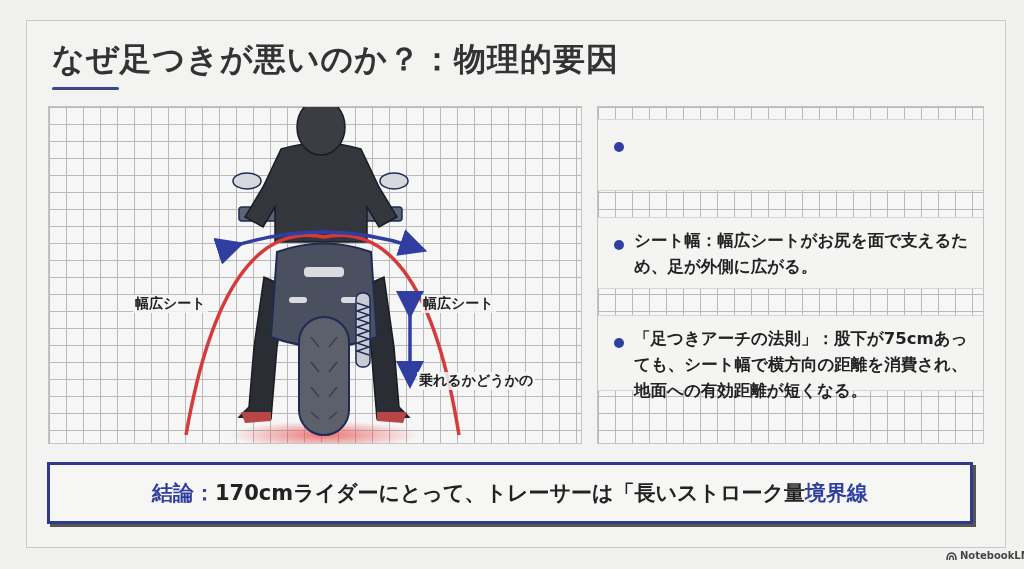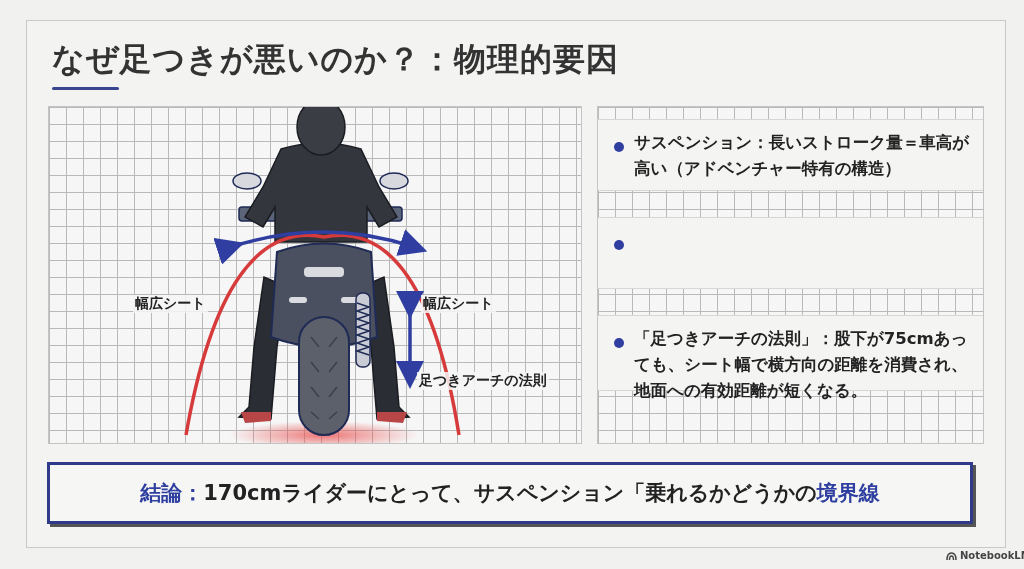--- a/index.html
+++ b/index.html
@@ -120,40 +120,40 @@
     <ellipse cx="272" cy="20" rx="24" ry="28" fill="#3a3d44" stroke="#1a1c22" stroke-width="1.5"></ellipse>
 
     <path d="M137,328 Q175,110 275,130 Q375,110 410,328" fill="none" stroke="#d63a3a" stroke-width="3.5"></path>
 
     <path d="M182,140 Q275,110 365,140" fill="none" stroke="#2f3ea0" stroke-width="3.5" marker-start="url(#ahB)" marker-end="url(#ahB)"></path>
 
     <line x1="361" y1="198" x2="361" y2="268" stroke="#2f3ea0" stroke-width="3.5" marker-start="url(#ahB)" marker-end="url(#ahB)"></line>
   </svg>
   <span class="lbl" style="left:84px; top:140px;">幅広シート</span>
   <span class="lbl" style="left:372px; top:140px;">幅広シート</span>
-  <span class="lbl" style="left:368px; top:217px;">足つきアーチの法則</span>
+  <span class="lbl" style="left:368px; top:217px;">乗れるかどうかの</span>
 </div>
 
 <div class="right-panel grid">
   <div class="bullet-box b1">
     <span class="dot"></span>
-    <div class="txt">サスペンション：長いストローク量＝車高が高い（アドベンチャー特有の構造）</div>
   </div>
   <div class="bullet-box b2">
     <span class="dot"></span>
+    <div class="txt">シート幅：幅広シートがお尻を面で支えるため、足が外側に広がる。</div>
   </div>
   <div class="bullet-box b3">
     <span class="dot"></span>
     <div class="txt">「足つきアーチの法則」：股下が75cmあっても、シート幅で横方向の距離を消費され、地面への有効距離が短くなる。</div>
   </div>
 </div>
 
 <div class="conclusion">
   <span class="accent">結論：</span>
-  <span>170cmライダーにとって、サスペンション「乗れるかどうかの</span>
+  <span>170cmライダーにとって、トレーサーは「長いストローク量</span>
   <span class="accent">境界線</span>
 </div>
 
 <div class="brand">
   <svg width="11" height="8" viewBox="0 0 11 8">
     <path d="M1,8 Q1,1 5.5,1 Q10,1 10,8" fill="none" stroke="#444" stroke-width="1.5"></path>
     <path d="M3.5,8 Q3.5,4 5.5,4 Q7.5,4 7.5,8" fill="none" stroke="#444" stroke-width="1.5"></path>
   </svg>
   <span>NotebookLM</span>
 </div>

